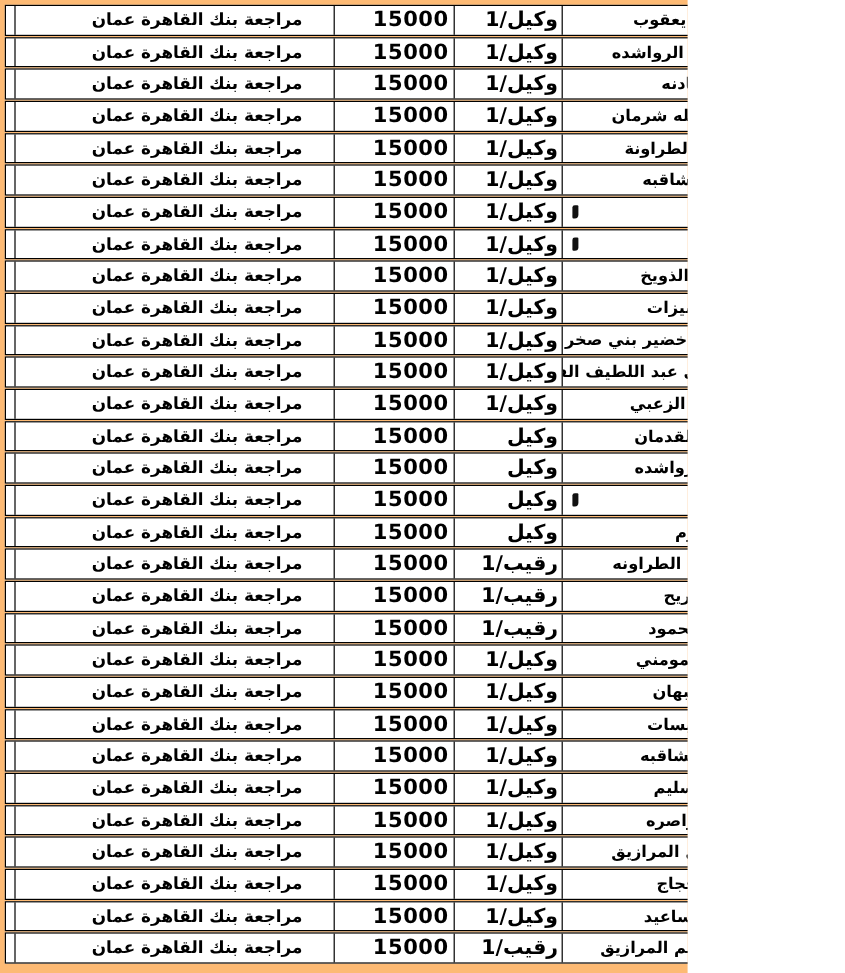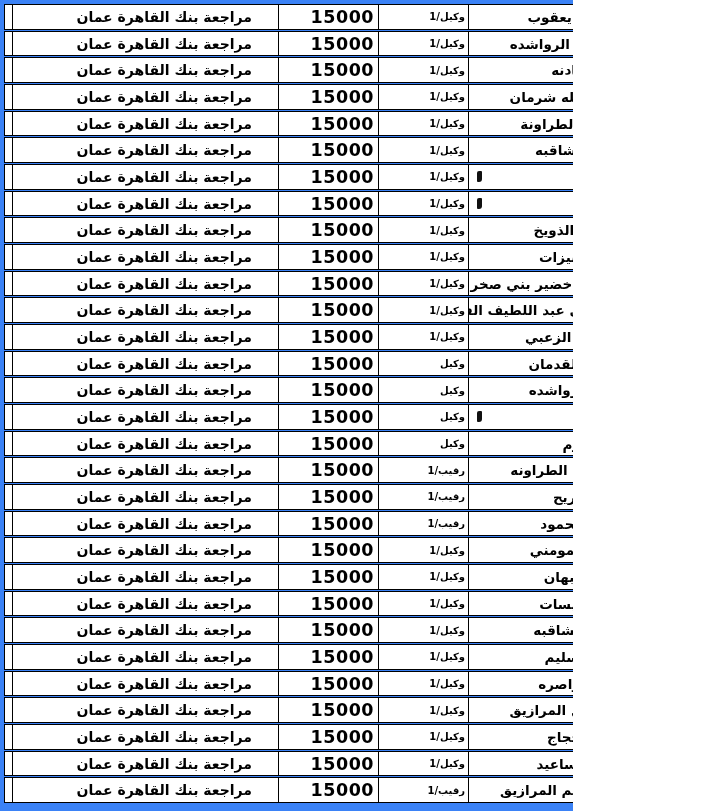--- a/index.html
+++ b/index.html
@@ -5,21 +5,21 @@
   html,body{margin:0;padding:0;}
   body{
     width:704px;height:811px;
     background:#ffffff;
     font-family:"DejaVu Sans",sans-serif;
     overflow:hidden;
     position:relative;
   }
   .page{
     position:absolute;top:0;left:0;width:573px;height:811px;
-    overflow:hidden;background:#3b82f6;
+    overflow:hidden;background:#fdba74;
   }
   .grid{
     position:absolute;top:4px;left:4px;
     width:790px;height:799px;
     display:flex;flex-direction:column;
     gap:1px;
   }
   .row{
     flex:1 1 0;
     display:flex;
@@ -31,21 +31,21 @@
     box-sizing:border-box;
     display:flex;align-items:center;
     overflow:hidden;
     font-weight:bold;color:#000;
     white-space:nowrap;
   }
   .cell + .cell{border-left:1.7px solid #000;}
   .c-edge  {width:7px;flex:none;}
   .c-review{width:242px;flex:none;direction:rtl;justify-content:flex-start;padding-right:2px;font-size:14px;}
   .c-amount{width:100px;flex:none;direction:ltr;justify-content:flex-end;padding-right:4px;font-size:17.5px;letter-spacing:0.5px;margin-left:24px;}
-  .c-rank  {width:90px;flex:none;direction:rtl;justify-content:flex-start;padding-right:3px;font-size:10px;}
+  .c-rank  {width:90px;flex:none;direction:rtl;justify-content:flex-start;padding-right:3px;font-size:17px;}
   .c-name  {width:247px;flex:none;direction:rtl;justify-content:flex-start;padding-right:5px;font-size:13.5px;}
   .c-sliver{flex:1;justify-content:flex-start;}
   .frag{
     display:block;
     width:5px;height:11px;
     margin-left:8px;
     background:#111;
     border-radius:2px 1px 3px 1px;
   }
 </style>

